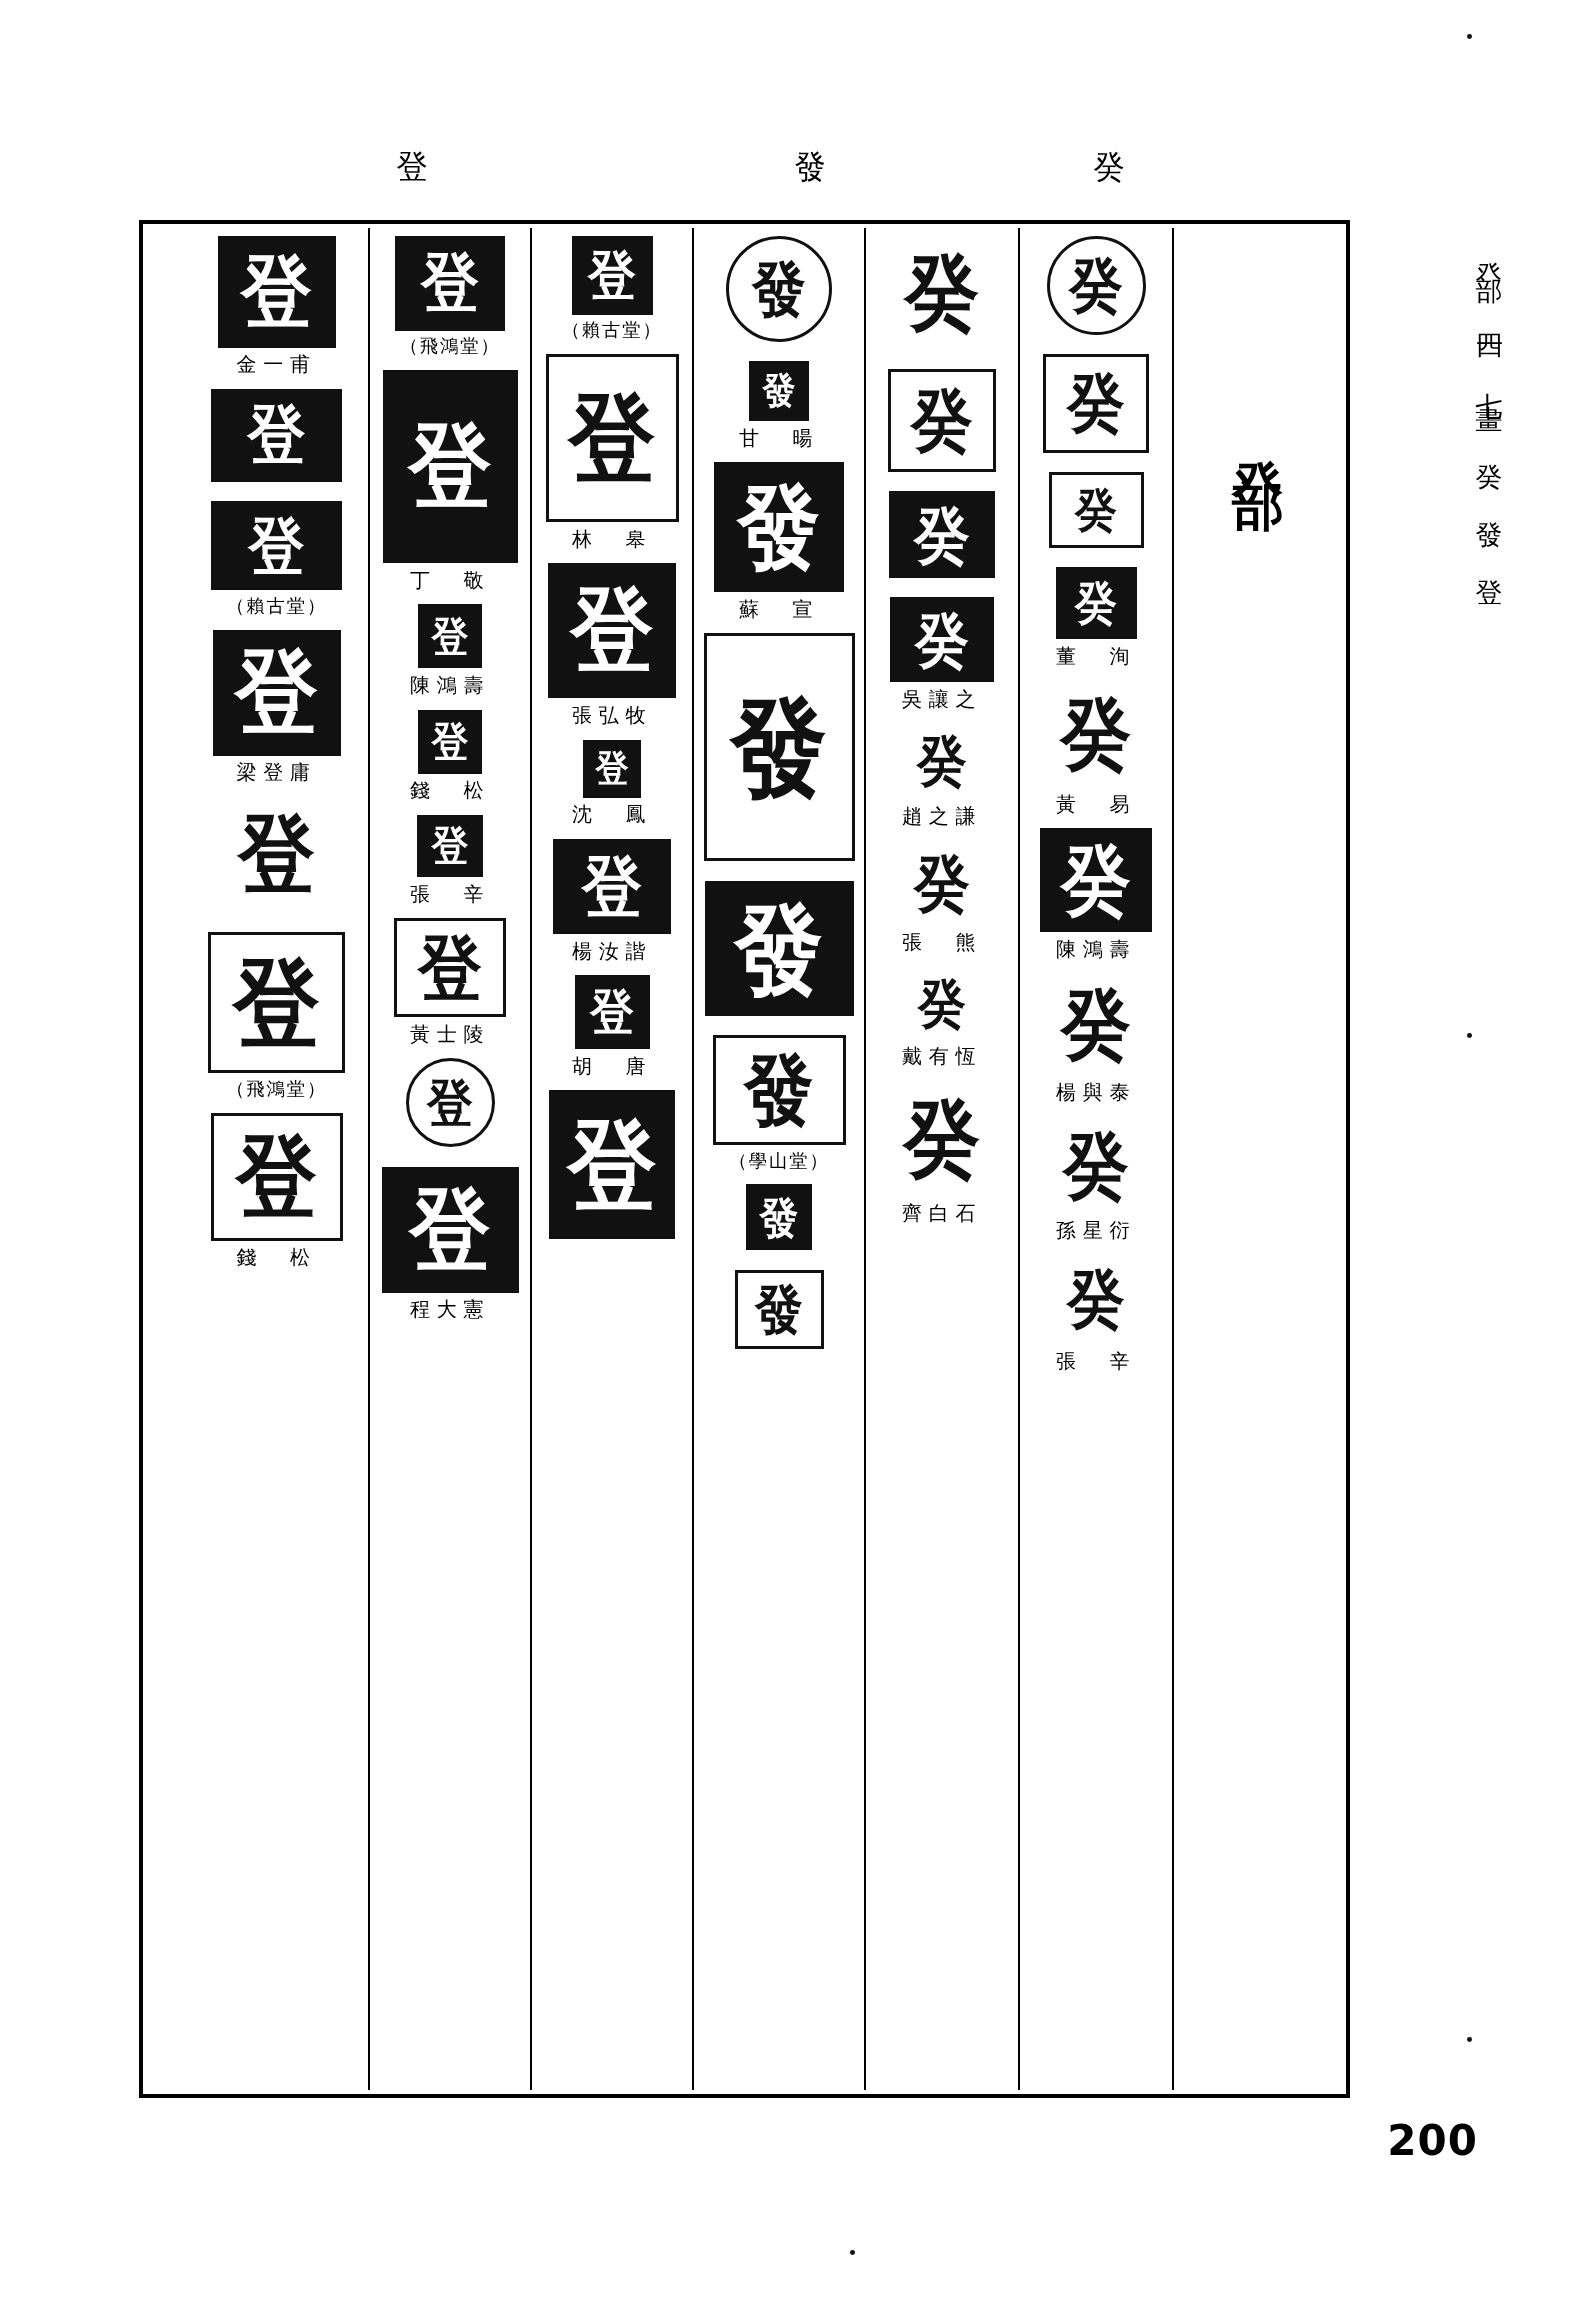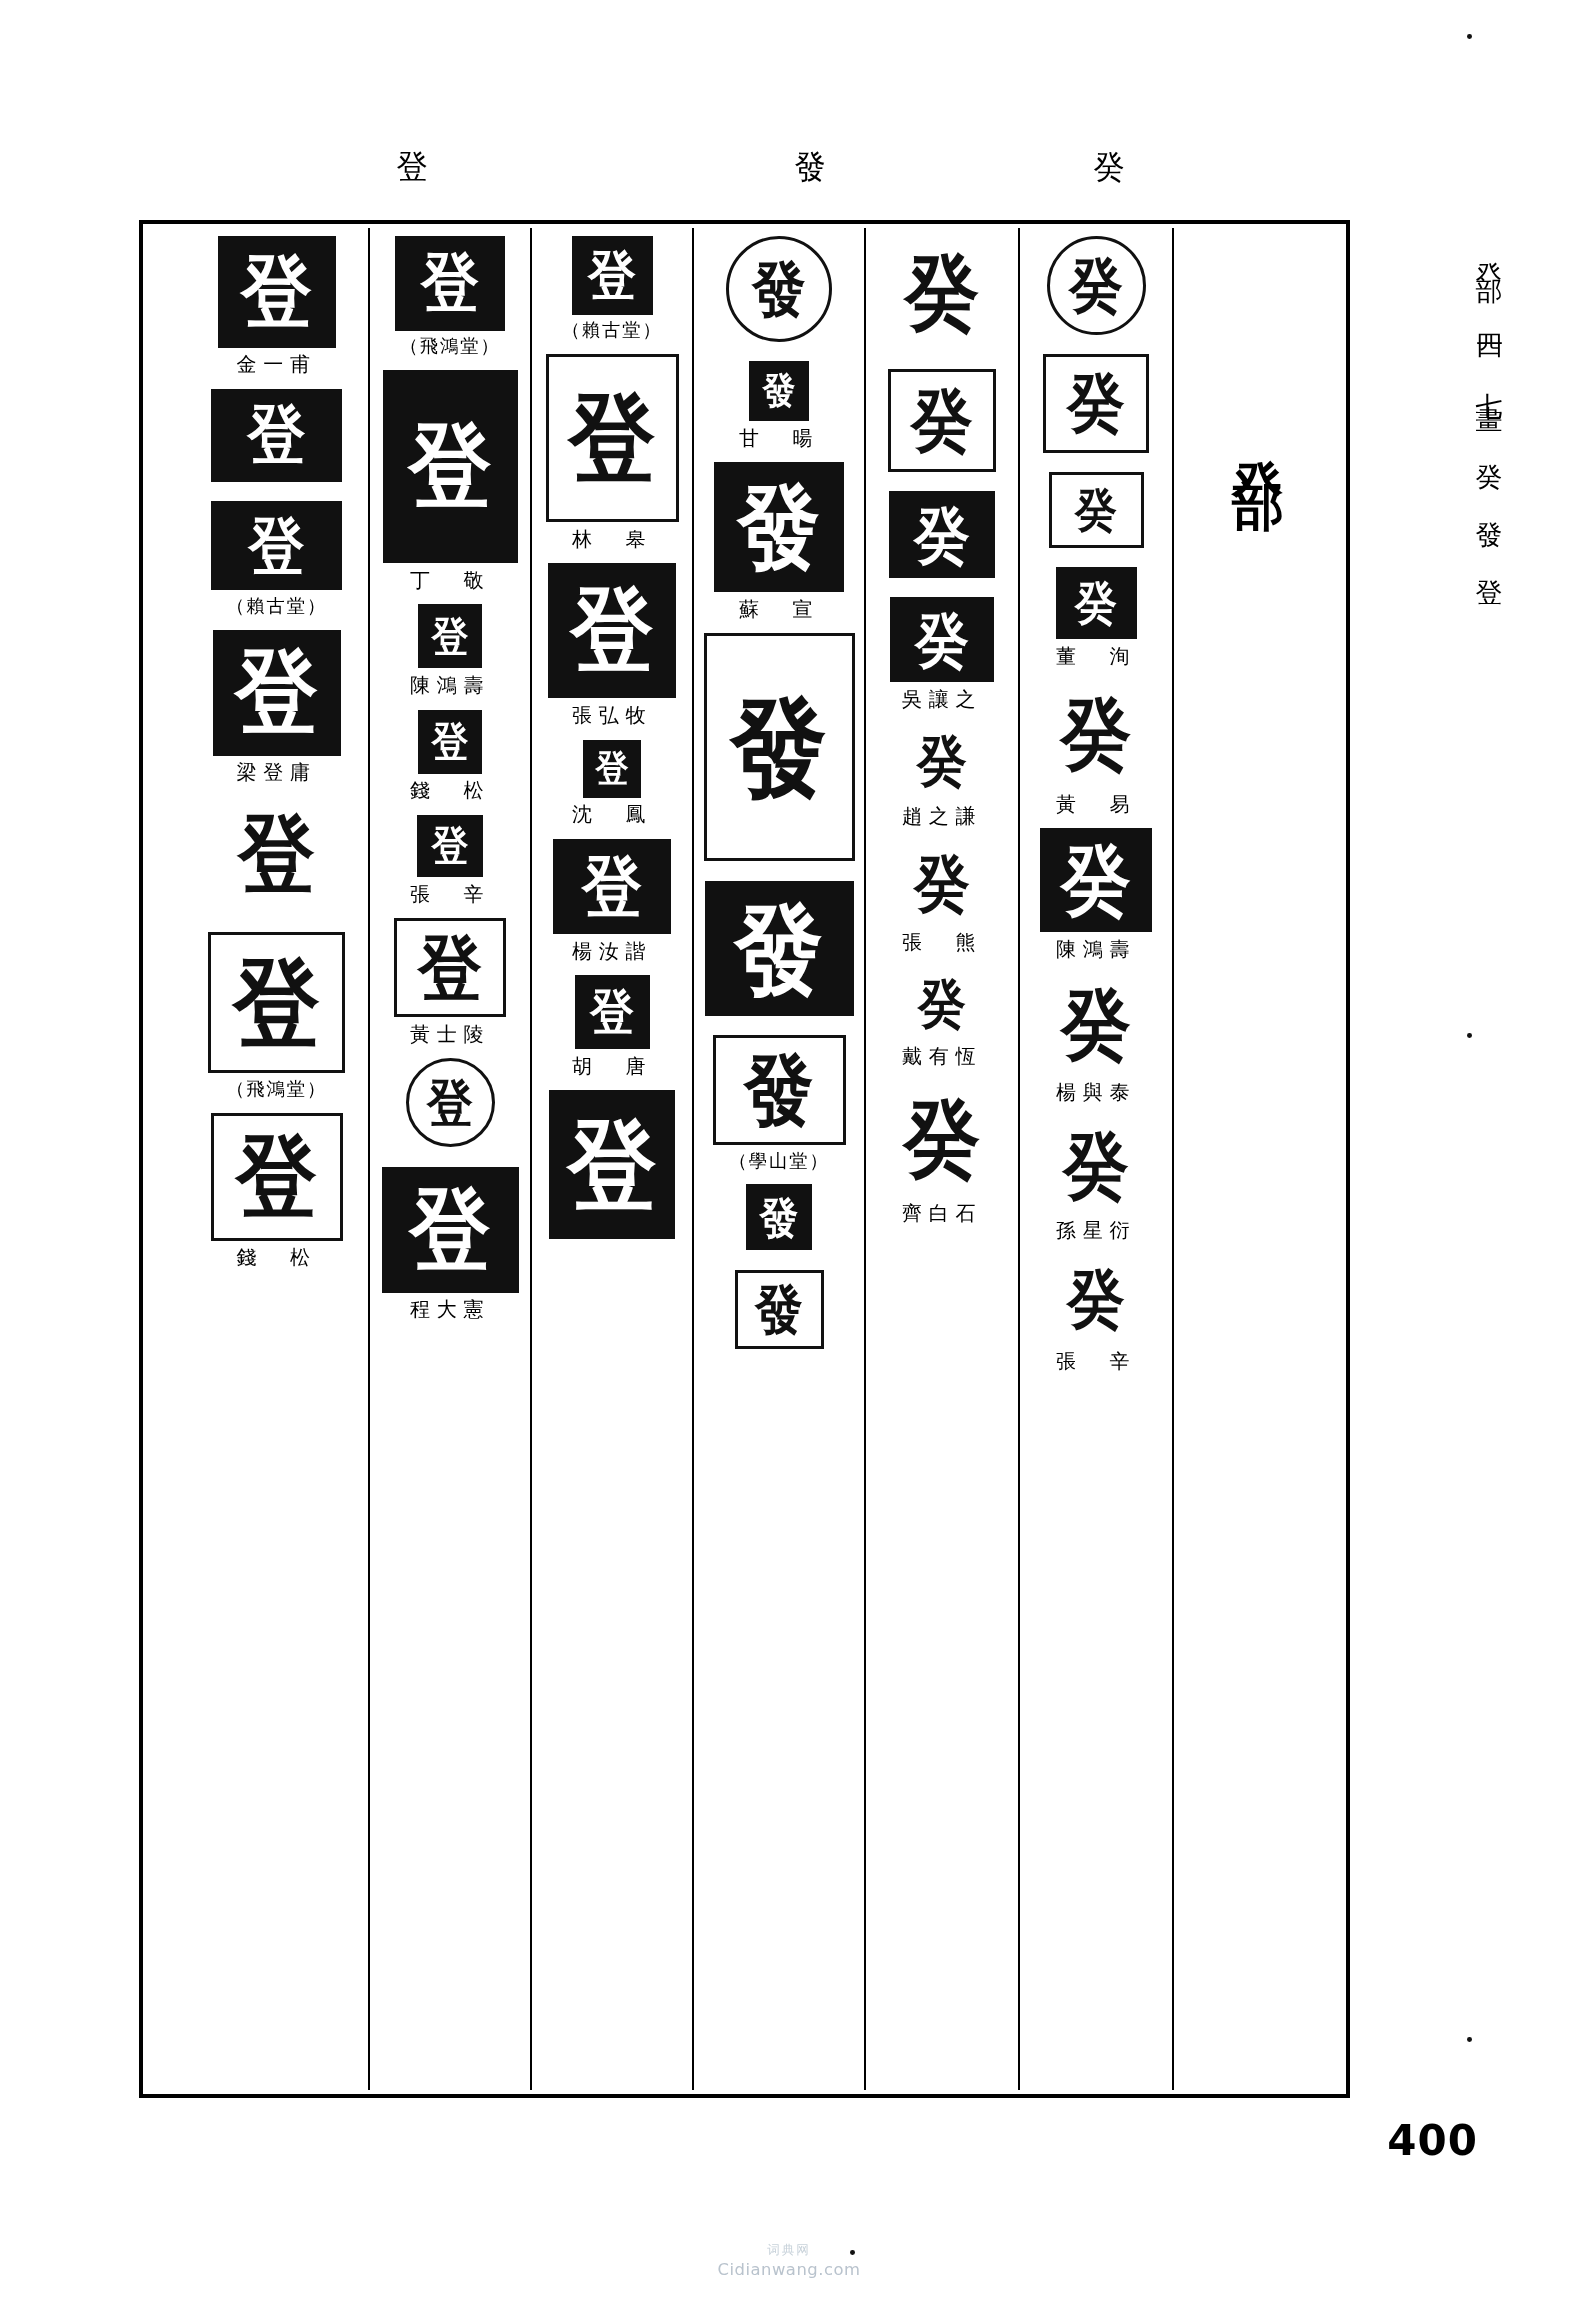--- a/index.html
+++ b/index.html
@@ -511,21 +511,17 @@
               <span class="glyphs" style="font-size: 81px;">登</span>
             </div>
             <div class="caption">錢　松</div>
           </div>
         </div>
       </div>
   </div>
 
   <div id="running-head">癶部 四—七畫 癸 發 登</div>
 
-  <div id="folio">400</div>
-
-  <div id="watermark">
-    <span class="wm-cn">词典网</span>
-    <span>Cidianwang.com</span>
-  </div>
+  <div id="folio">200</div>
+
 
 </div>
 
 
 </body></html>

